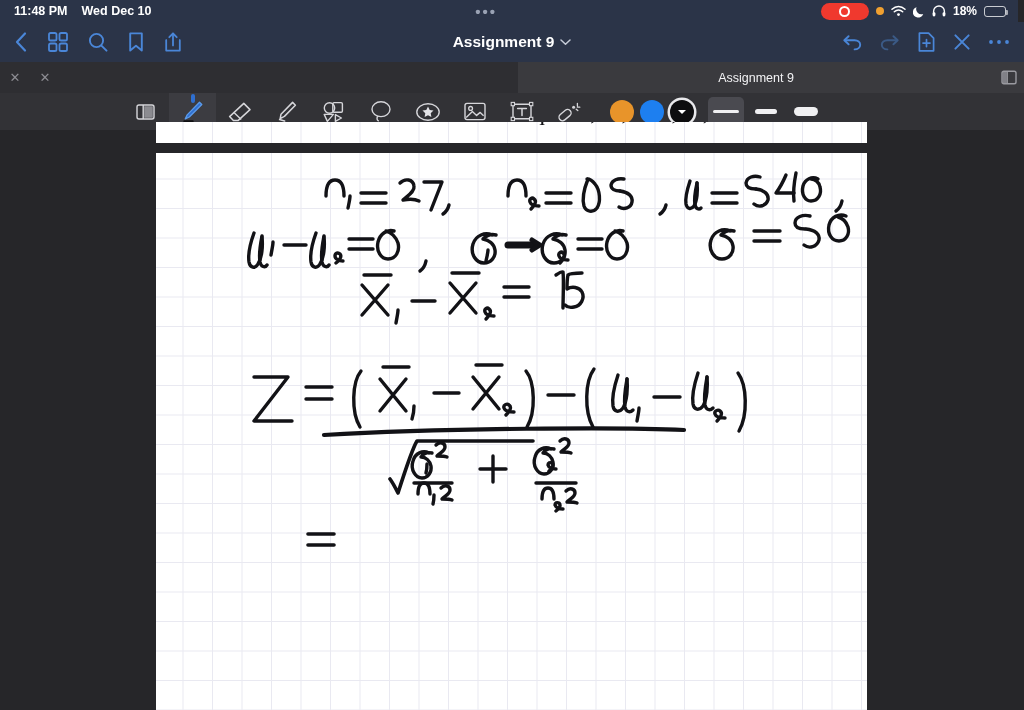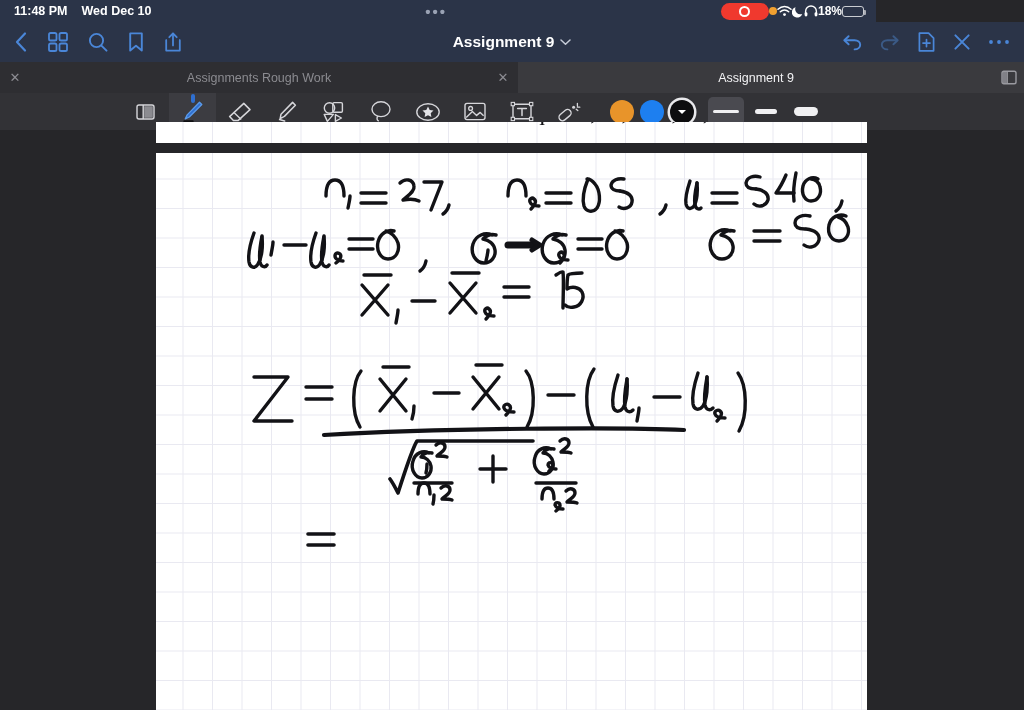--- a/index.html
+++ b/index.html
@@ -5,28 +5,28 @@
   * { margin:0; padding:0; box-sizing:border-box; }
   html,body { width:1024px; height:710px; overflow:hidden; }
   body {
     font-family:"Liberation Sans", sans-serif;
     background:#262629;
     -webkit-font-smoothing:antialiased;
   }
 
   
   .statusbar{
-    position:absolute; top:0; left:0; width:876px; height:22px;
+    position:absolute; top:0; left:0; width:1018px; height:22px;
     background:#2b3448; display:flex; align-items:center;
     color:#fff; font-size:12.5px; font-weight:700;
   }
   .sb-left{ display:flex; align-items:center; gap:14px; padding-left:14px; }
   .sb-center{ flex:1; display:flex; align-items:center; justify-content:center; }
   .sb-dots{ color:#9aa2b4; font-size:15px; letter-spacing:2px; line-height:1; }
-  .sb-right{ display:flex; align-items:center; padding-right:12px; }
+  .sb-right{ display:flex; align-items:center; gap:7px; padding-right:12px; }
   .rec-pill{
     width:48px; height:17px; border-radius:9px; background:#f0392e;
     display:flex; align-items:center; justify-content:center;
   }
   .rec-dot{ width:11px; height:11px; border-radius:50%; border:2.5px solid #fff; }
   .orange-dot{ width:8px; height:8px; border-radius:50%; background:#f0a030; }
   .batt{ display:flex; align-items:center; gap:3px; }
   .batt-body{
     width:22px; height:11px; border:1.3px solid rgba(255,255,255,.75);
     border-radius:3px; position:relative; padding:1.2px;
@@ -241,21 +241,20 @@
           <circle cx="11" cy="4" r="1.9" fill="#4a86d8"></circle>
           <circle cx="19" cy="4" r="1.9" fill="#4a86d8"></circle>
       </svg>
     </span>
   </div>
 </div>
 
 <div class="tabbar">
   <div class="tab tab-inactive">
     <span class="tab-x">✕</span>
-    <span class="tab-label">Assignments Rough Work</span>
     <span class="tab-x">✕</span>
   </div>
   <div class="tab tab-active">
     <span class="tab-label">Assignment 9</span>
     <span class="tab-split">
       <svg width="16" height="15" viewBox="0 0 16 15">
         <rect x="1" y="1.2" width="14" height="12.6" rx="1.8" fill="none" stroke="#9a9aa0" stroke-width="1.4"></rect>
         <path d="M6.2 1.2v12.6" stroke="#9a9aa0" stroke-width="1.4"></path>
         <rect x="1.6" y="1.8" width="4" height="11.4" fill="#9a9aa0" opacity=".75"></rect>
       </svg>

